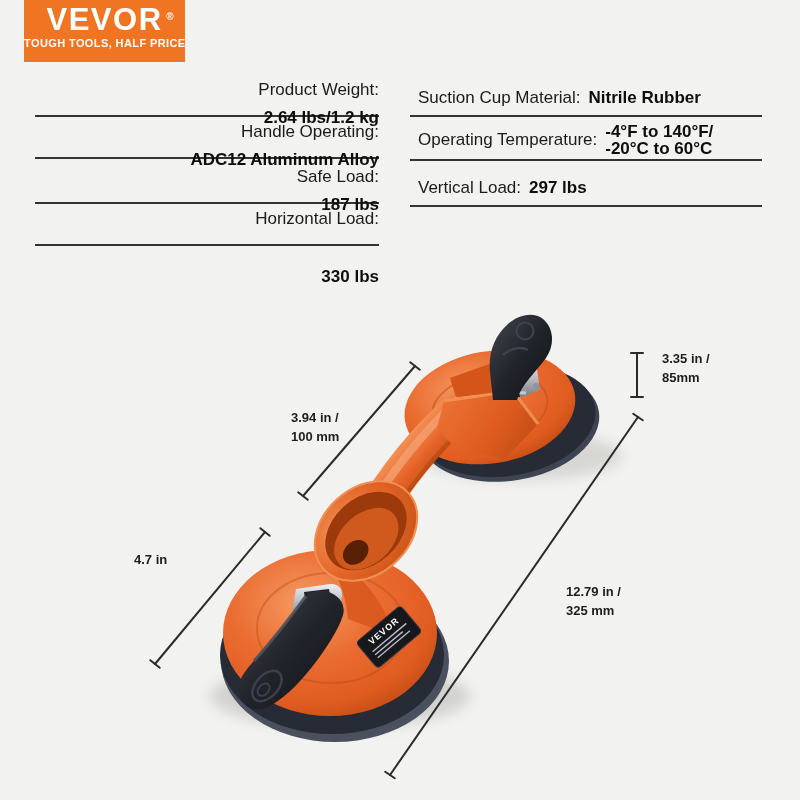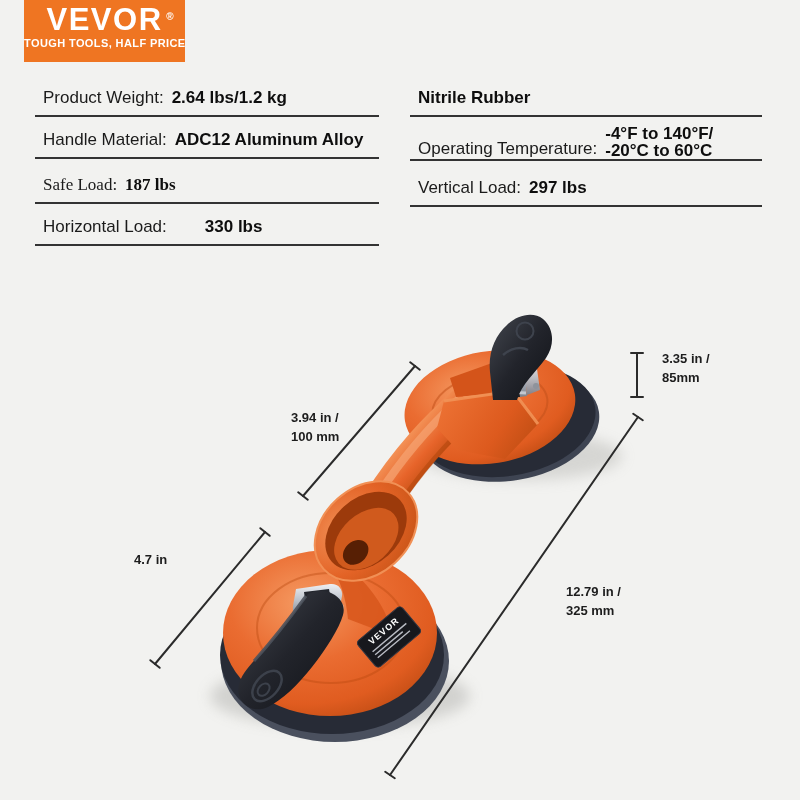--- a/index.html
+++ b/index.html
@@ -31,30 +31,30 @@
     margin-top: 3px; font-size: 11px; font-weight: bold;
     color: #ffffff; letter-spacing: 0.4px; white-space: nowrap;
   }
 
   
   .spec-row {
     position: absolute; display: flex; align-items: flex-end;
     gap: 8px; padding: 0 0 7px 8px; box-sizing: border-box;
     border-bottom: 2px solid #333333; font-size: 17px; white-space: nowrap;
   }
-  .spec-row.two-line { align-items: flex-end; padding-bottom: 0; }
+  .spec-row.two-line { align-items: center; padding-bottom: 0; }
   .spec-label { font-weight: 400; color: #1b1b1b; }
   .spec-value { font-weight: 700; color: #0e0e0e; }
   .value-stack { display: flex; flex-direction: column; line-height: 17px; font-weight: 700; color: #0e0e0e; }
 
-  .col-l { left: 35px; width: 344px; }
+  .col-l { left: 35px; width: 344px; flex-direction: column; }
   .col-r { left: 410px; width: 352px; }
   .lr1 { top: 80px;  height: 37px; }
   .lr2 { top: 122px; height: 37px; }
-  .lr3 { top: 167px; height: 37px; font-family: Liberation Serif, serif; }
+  .lr3 { top: 167px; height: 37px; }
   .lr4 { top: 209px; height: 37px; gap: 38px; }
   .rr1 { top: 80px;  height: 37px; }
   .rr2 { top: 120px; height: 41px; }
   .rr3 { top: 168px; height: 39px; }
 
   
   .dim {
     position: absolute; font-weight: 700; font-size: 13px;
     line-height: 19px; color: #1d1d1d; white-space: nowrap;
   }
@@ -211,33 +211,34 @@
       <span class="logo-reg">®</span>
     </span>
     <div class="logo-tagline">TOUGH TOOLS, HALF PRICE</div>
   </div>
 
   <div class="spec-row col-l lr1">
     <span class="spec-label">Product Weight:</span>
     <span class="spec-value">2.64 lbs/1.2 kg</span>
   </div>
   <div class="spec-row col-l lr2">
-    <span class="spec-label">Handle Material:</span>
+    <span class="spec-label">Handle Operating:</span>
     <span class="spec-value">ADC12 Aluminum Alloy</span>
   </div>
   <div class="spec-row col-l lr3">
     <span class="spec-label">Safe Load:</span>
     <span class="spec-value">187 lbs</span>
   </div>
   <div class="spec-row col-l lr4">
     <span class="spec-label">Horizontal Load:</span>
     <span class="spec-value">330 lbs</span>
   </div>
 
   <div class="spec-row col-r rr1">
+    <span class="spec-label">Suction Cup Material:</span>
     <span class="spec-value">Nitrile Rubber</span>
   </div>
   <div class="spec-row col-r rr2 two-line">
     <span class="spec-label">Operating Temperature:</span>
     <span class="value-stack">
       <span>-4°F to 140°F/</span>
       <span>-20°C to 60°C</span>
     </span>
   </div>
   <div class="spec-row col-r rr3">

